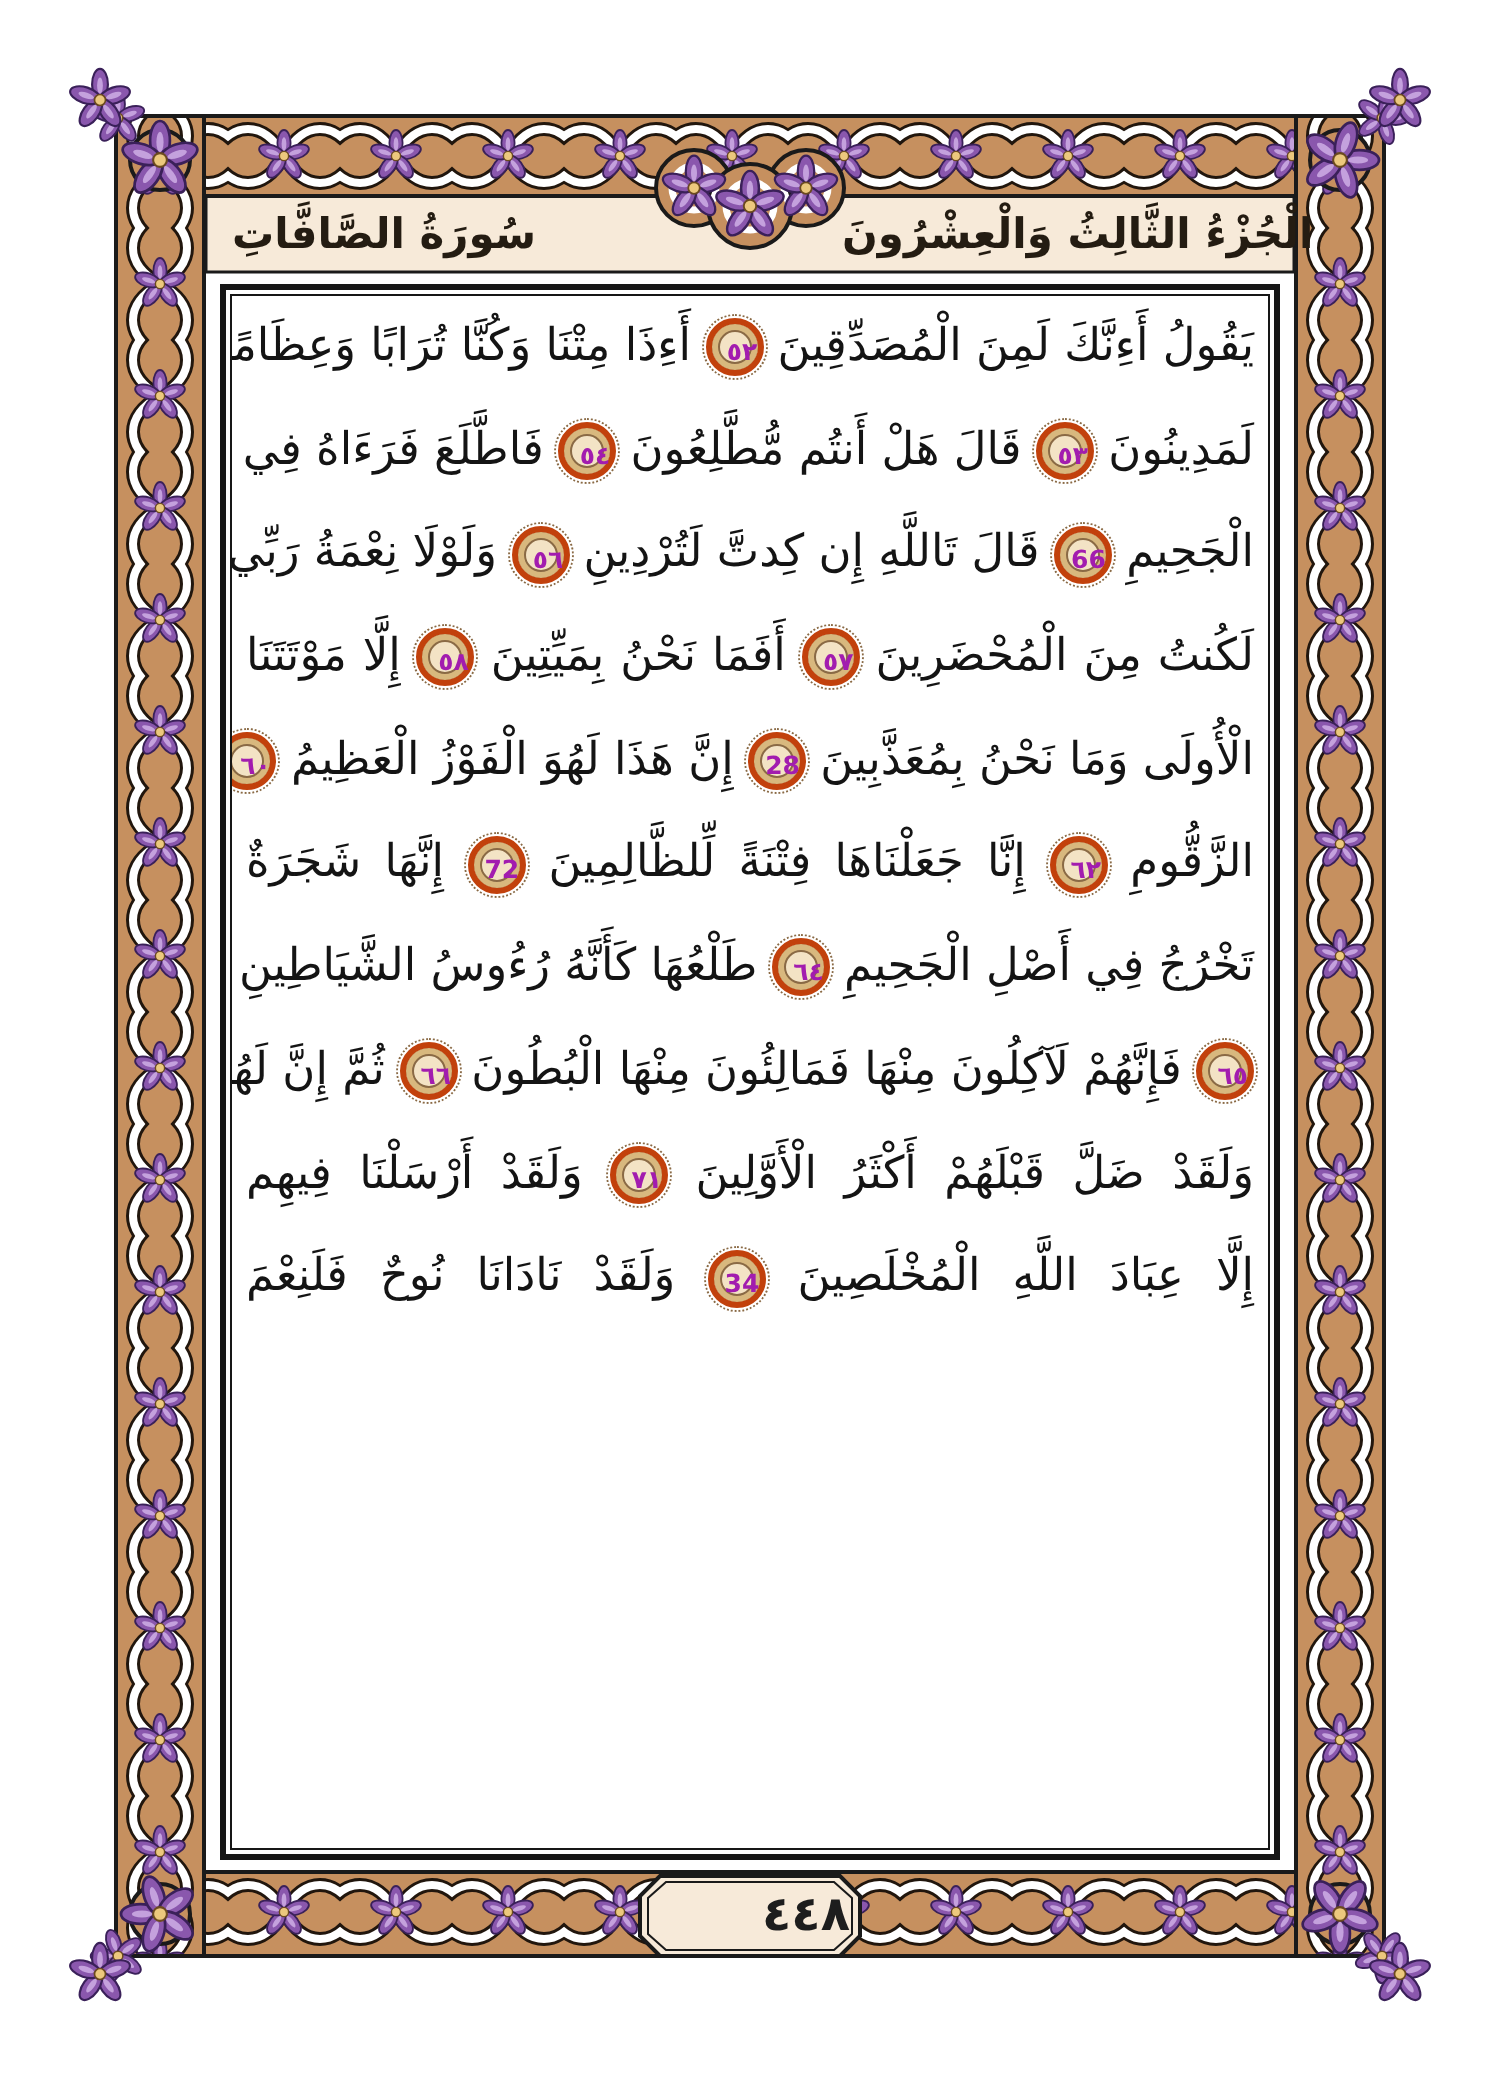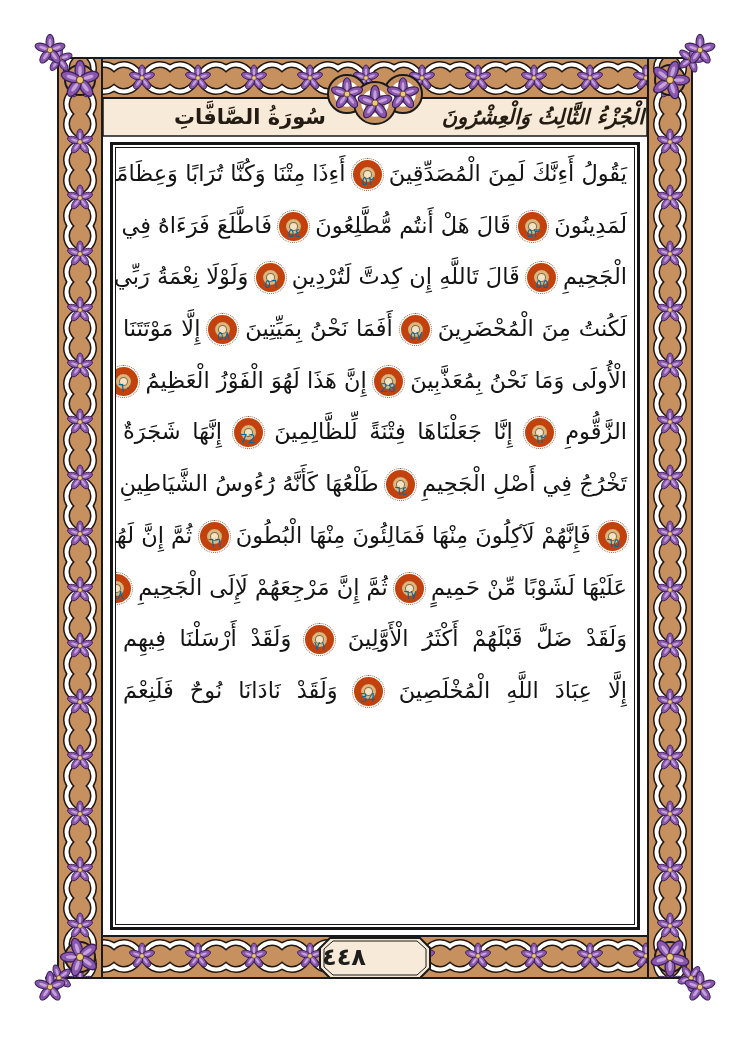--- a/index.html
+++ b/index.html
@@ -2,50 +2,50 @@
 <html lang="ar"><head>
 <meta charset="utf-8">
 <style>
   html,body{margin:0;padding:0;background:#ffffff;}
   .page{
     position:relative;width:750px;height:1043px;background:#ffffff;overflow:hidden;
     font-family:"DejaVu Sans", sans-serif;color:#1b1b1b;
   }
   .frame{position:absolute;left:0;top:0;z-index:1;}
   .hdr-label{
-    position:absolute;z-index:3;height:36px;line-height:38px;text-align:right;
+    position:absolute;z-index:3;height:36px;line-height:38px;text-align:left;
     font-size:21px;font-weight:bold;color:#241c12;direction:rtl;
     font-family:"DejaVu Sans", sans-serif;white-space:nowrap;
   }
-  .juz-label{right:106px;top:98px;width:236px;font-style:italic;}
+  .juz-label{right:93px;top:98px;width:236px;}
   .surah-label{left:116px;top:98px;width:210px;}
   .text-panel{
     position:absolute;z-index:2;left:110px;top:142px;width:530px;height:788px;
     background:#ffffff;border:3px solid #161616;box-sizing:border-box;
   }
   .text-inner{
     position:absolute;left:2px;top:2px;right:2px;bottom:2px;
     border:1px solid #161616;padding:0 7px;overflow:hidden;direction:rtl;
   }
   .qline{
     height:51.7px;line-height:51.7px;font-size:22.5px;color:#141414;
     text-align:justify;text-align-last:justify;white-space:nowrap;overflow:visible;
     font-family:"DejaVu Sans", sans-serif;
   }
   .ayah-m{
     display:inline-block;width:29px;height:29px;border-radius:50%;
-    background:#f3e3c5;border:7px solid #c2410c;box-sizing:border-box;
+    background:#f3e3c5;border:3px solid #c2410c;box-sizing:border-box;
     box-shadow:inset 0 0 0 3px #d8b87e, inset 0 0 0 4px #8a6a45;
     outline:1px dotted #8a6a45;outline-offset:1px;
     vertical-align:middle;text-align:center;line-height:27px;
-    font-size:12.5px;font-weight:normal;color:#0369a1;
+    font-size:12.5px;font-weight:bold;color:#a21caf;
   }
   .page-number{
     position:absolute;z-index:3;left:322px;top:937px;width:106px;height:41px;
-    line-height:41px;text-align:left;font-size:24px;font-weight:bold;color:#1d1d1d;
+    line-height:41px;text-align:center;font-size:24px;font-weight:bold;color:#1d1d1d;padding-left:28px;
   }
 </style>
 </head>
 <body>
 
 <div class="page">
 
   <svg class="frame" width="750" height="1043" viewBox="0 0 750 1043" xmlns="http://www.w3.org/2000/svg">
     <defs>
       <g id="fl">
@@ -134,27 +134,26 @@
     </g>
   </svg>
 
   <div class="hdr-label juz-label">الْجُزْءُ الثَّالِثُ وَالْعِشْرُونَ</div>
   <div class="hdr-label surah-label">سُورَةُ الصَّافَّاتِ</div>
 
   <div class="text-panel">
     <div class="text-inner" lang="ar" dir="rtl">
         <div class="qline"><span>يَقُولُ أَءِنَّكَ لَمِنَ الْمُصَدِّقِينَ</span> <span class="ayah-m"><span>٥٢</span></span> <span>أَءِذَا مِتْنَا وَكُنَّا تُرَابًا وَعِظَامًا أَءِنَّا</span></div>
         <div class="qline"><span>لَمَدِينُونَ</span> <span class="ayah-m"><span>٥٣</span></span> <span>قَالَ هَلْ أَنتُم مُّطَّلِعُونَ</span> <span class="ayah-m"><span>٥٤</span></span> <span>فَاطَّلَعَ فَرَءَاهُ فِي سَوَآءِ</span></div>
-        <div class="qline"><span>الْجَحِيمِ</span> <span class="ayah-m"><span>٥٥</span></span> <span>قَالَ تَاللَّهِ إِن كِدتَّ لَتُرْدِينِ</span> <span class="ayah-m"><span>٥٦</span></span> <span>وَلَوْلَا نِعْمَةُ رَبِّي</span></div>
+        <div class="qline"><span>الْجَحِيمِ</span> <span class="ayah-m"><span>66</span></span> <span>قَالَ تَاللَّهِ إِن كِدتَّ لَتُرْدِينِ</span> <span class="ayah-m"><span>٥٦</span></span> <span>وَلَوْلَا نِعْمَةُ رَبِّي</span></div>
         <div class="qline"><span>لَكُنتُ مِنَ الْمُحْضَرِينَ</span> <span class="ayah-m"><span>٥٧</span></span> <span>أَفَمَا نَحْنُ بِمَيِّتِينَ</span> <span class="ayah-m"><span>٥٨</span></span> <span>إِلَّا مَوْتَتَنَا</span></div>
         <div class="qline"><span>الْأُولَى وَمَا نَحْنُ بِمُعَذَّبِينَ</span> <span class="ayah-m"><span>28</span></span> <span>إِنَّ هَذَا لَهُوَ الْفَوْزُ الْعَظِيمُ</span> <span class="ayah-m"><span>٦٠</span></span></div>
         <div class="qline"><span>الزَّقُّومِ</span> <span class="ayah-m"><span>٦٢</span></span> <span>إِنَّا جَعَلْنَاهَا فِتْنَةً لِّلظَّالِمِينَ</span> <span class="ayah-m"><span>72</span></span> <span>إِنَّهَا شَجَرَةٌ</span></div>
         <div class="qline"><span>تَخْرُجُ فِي أَصْلِ الْجَحِيمِ</span> <span class="ayah-m"><span>٦٤</span></span> <span>طَلْعُهَا كَأَنَّهُ رُءُوسُ الشَّيَاطِينِ</span></div>
         <div class="qline"><span class="ayah-m"><span>٦٥</span></span> <span>فَإِنَّهُمْ لَآكِلُونَ مِنْهَا فَمَالِئُونَ مِنْهَا الْبُطُونَ</span> <span class="ayah-m"><span>٦٦</span></span> <span>ثُمَّ إِنَّ لَهُمْ</span></div>
-        <div class="qline"><span>عَلَيْهَا لَشَوْبًا مِّنْ حَمِيمٍ</span> <span class="ayah-m"><span>٦٧</span></span> <span>ثُمَّ إِنَّ مَرْجِعَهُمْ لَإِلَى الْجَحِيمِ</span> <span class="ayah-m"><span>٦٨</span></span></div>
         <div class="qline"><span>وَلَقَدْ ضَلَّ قَبْلَهُمْ أَكْثَرُ الْأَوَّلِينَ</span> <span class="ayah-m"><span>٧١</span></span> <span>وَلَقَدْ أَرْسَلْنَا فِيهِم</span></div>
         <div class="qline"><span>إِلَّا عِبَادَ اللَّهِ الْمُخْلَصِينَ</span> <span class="ayah-m"><span>34</span></span> <span>وَلَقَدْ نَادَانَا نُوحٌ فَلَنِعْمَ</span></div>
       </div>
   </div>
 
   <div class="page-number">٤٤٨</div>
 
 </div>
 
 </body></html>

